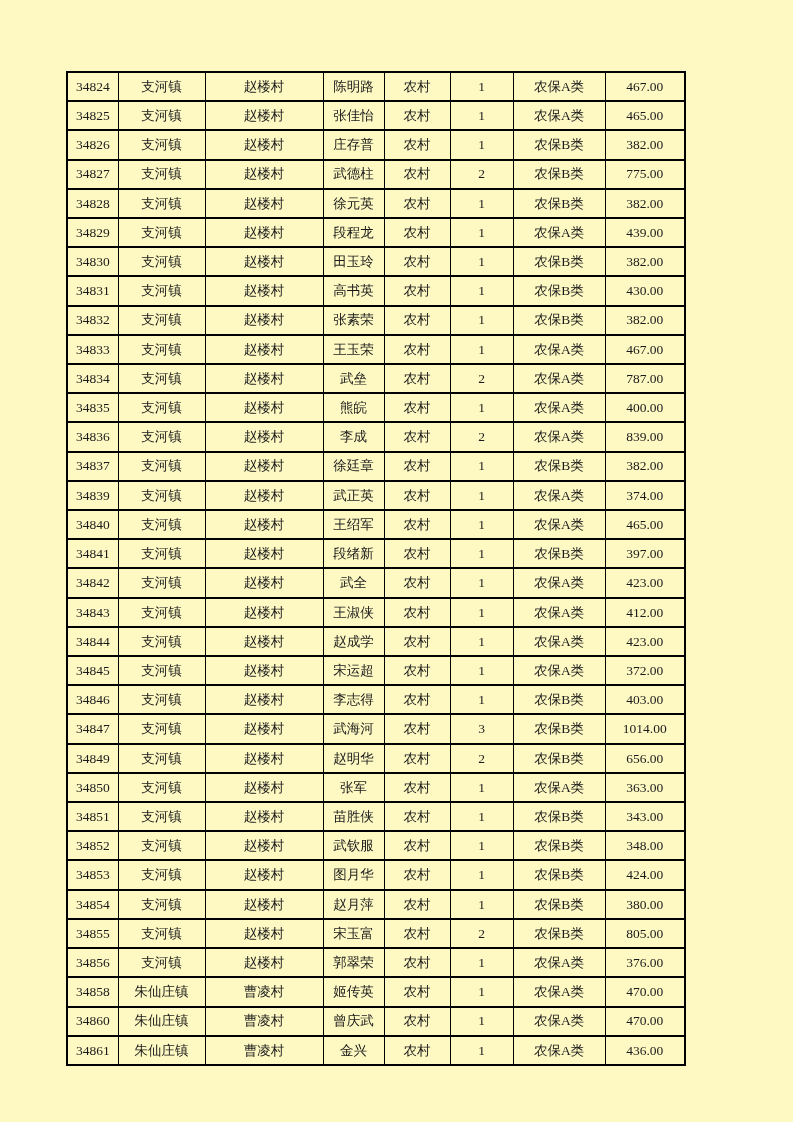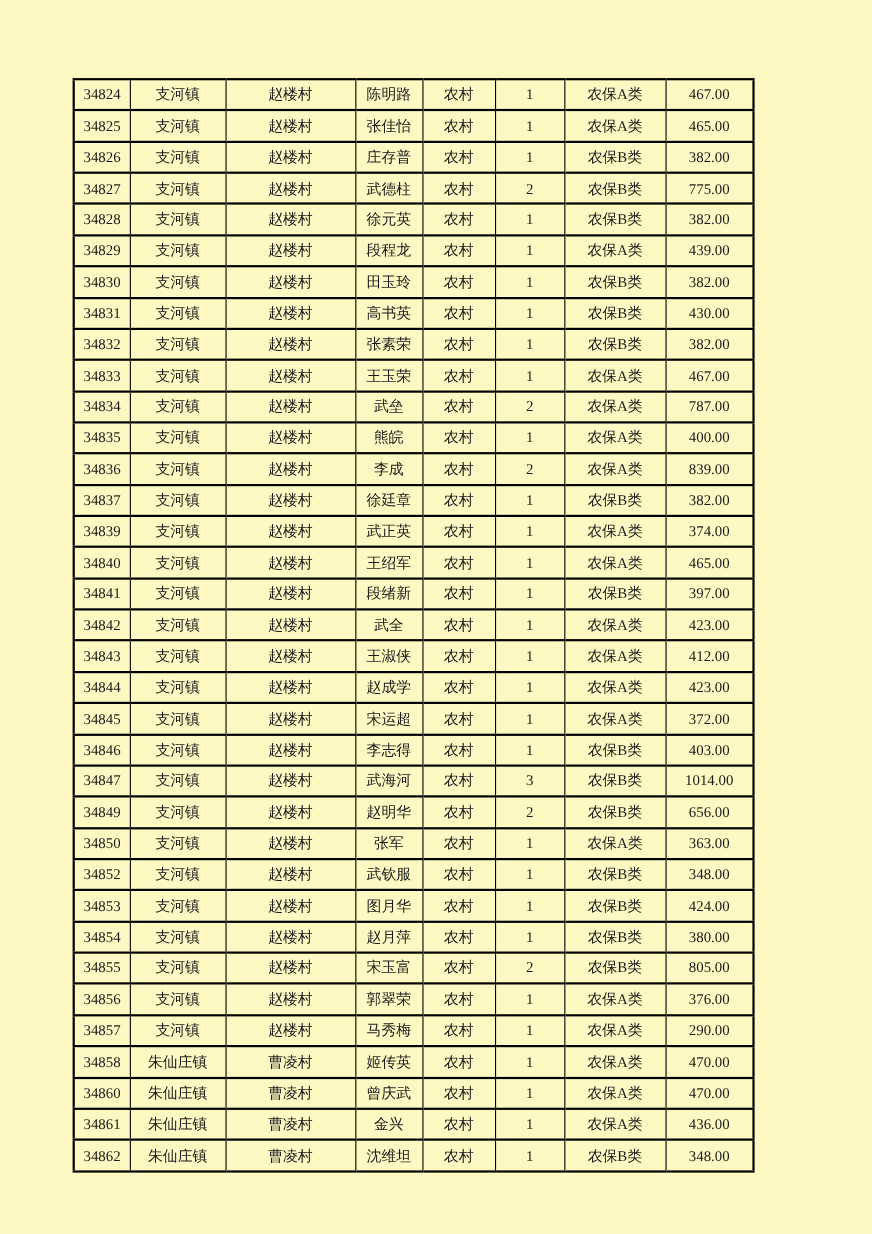--- a/index.html
+++ b/index.html
@@ -309,20 +309,30 @@
           <td>34850</td>
           <td>支河镇</td>
           <td>赵楼村</td>
           <td>张军</td>
           <td>农村</td>
           <td>1</td>
           <td>农保A类</td>
           <td>363.00</td>
         </tr>
         <tr>
+          <td>34851</td>
+          <td>支河镇</td>
+          <td>赵楼村</td>
+          <td>苗胜侠</td>
+          <td>农村</td>
+          <td>1</td>
+          <td>农保B类</td>
+          <td>343.00</td>
+        </tr>
+        <tr>
           <td>34852</td>
           <td>支河镇</td>
           <td>赵楼村</td>
           <td>武钦服</td>
           <td>农村</td>
           <td>1</td>
           <td>农保B类</td>
           <td>348.00</td>
         </tr>
         <tr>
@@ -357,30 +367,20 @@
         </tr>
         <tr>
           <td>34856</td>
           <td>支河镇</td>
           <td>赵楼村</td>
           <td>郭翠荣</td>
           <td>农村</td>
           <td>1</td>
           <td>农保A类</td>
           <td>376.00</td>
-        </tr>
-        <tr>
-          <td>34857</td>
-          <td>支河镇</td>
-          <td>赵楼村</td>
-          <td>马秀梅</td>
-          <td>农村</td>
-          <td>1</td>
-          <td>农保A类</td>
-          <td>290.00</td>
         </tr>
         <tr>
           <td>34858</td>
           <td>朱仙庄镇</td>
           <td>曹凌村</td>
           <td>姬传英</td>
           <td>农村</td>
           <td>1</td>
           <td>农保A类</td>
           <td>470.00</td>
@@ -397,26 +397,16 @@
         </tr>
         <tr>
           <td>34861</td>
           <td>朱仙庄镇</td>
           <td>曹凌村</td>
           <td>金兴</td>
           <td>农村</td>
           <td>1</td>
           <td>农保A类</td>
           <td>436.00</td>
-        </tr>
-        <tr>
-          <td>34862</td>
-          <td>朱仙庄镇</td>
-          <td>曹凌村</td>
-          <td>沈维坦</td>
-          <td>农村</td>
-          <td>1</td>
-          <td>农保B类</td>
-          <td>348.00</td>
         </tr>
       </tbody>
   </table>
 </div>
 
 </body></html>

